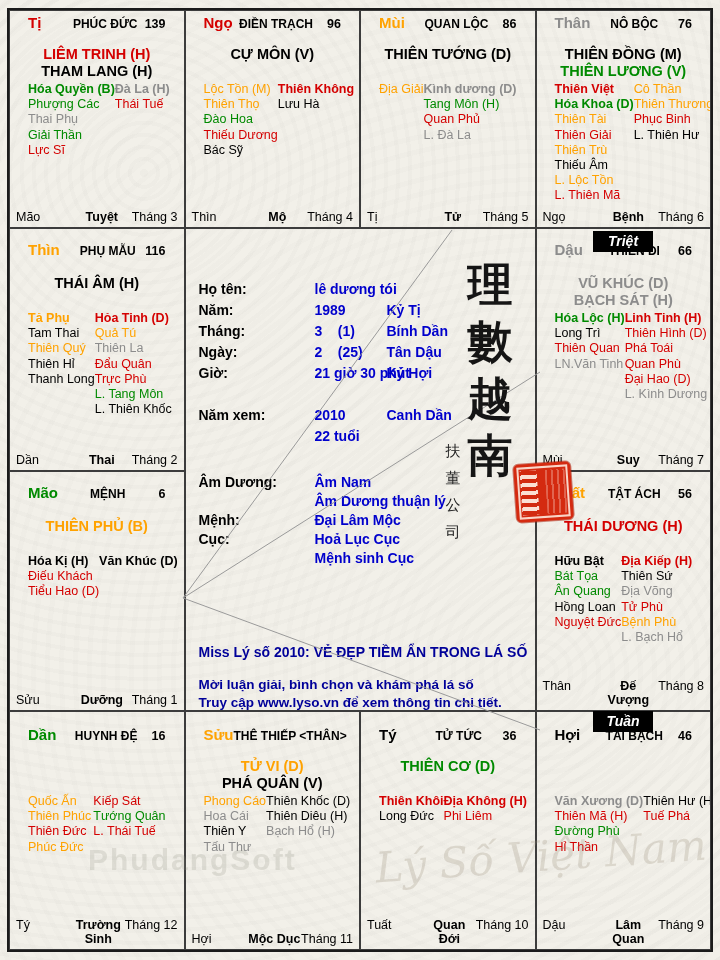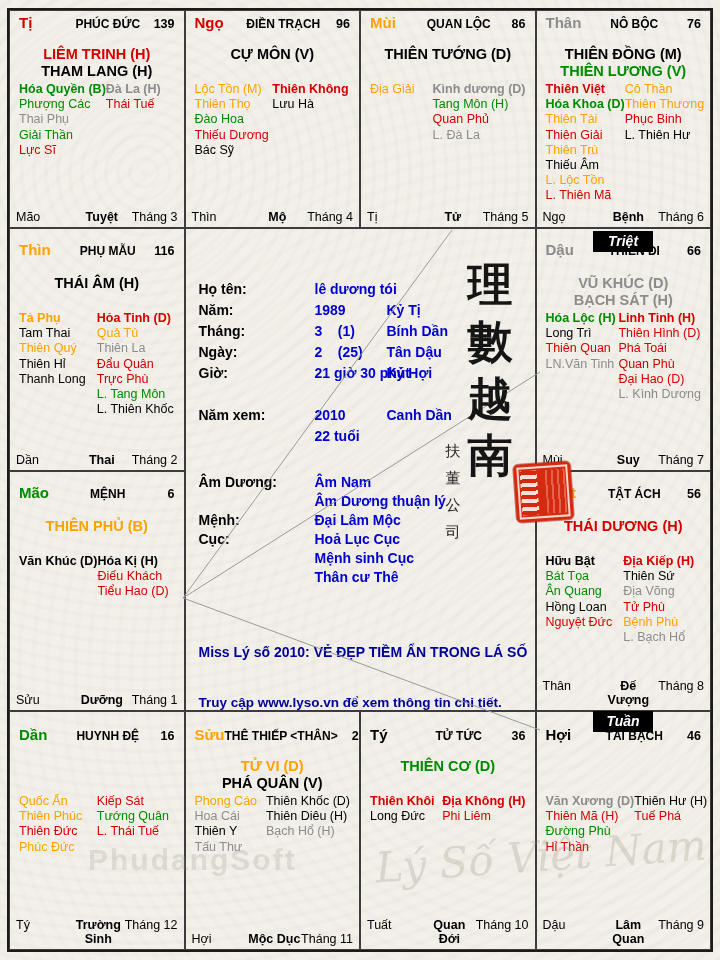--- a/index.html
+++ b/index.html
@@ -23,21 +23,21 @@
     display:grid;width:100%;height:100%;
     grid-template-columns:repeat(4,1fr);
     grid-template-rows:218px 243px 240px auto;
     grid-template-areas:
       "ti   ngo mui than"
       "thin ctr ctr  dau"
       "mao  ctr ctr  tuat"
       "dan  suu ty   hoi";
   }
   .palace{border:1px solid #3c3c3c;position:relative;box-sizing:border-box;
-          padding:3px 9px 2px;overflow:hidden;}
+          padding:3px 18px 2px;overflow:hidden;}
   .a-ti{grid-area:ti}.a-ngo{grid-area:ngo}.a-mui{grid-area:mui}.a-than{grid-area:than}
   .a-thin{grid-area:thin}.a-dau{grid-area:dau}.a-mao{grid-area:mao}.a-tuat{grid-area:tuat}
   .a-dan{grid-area:dan}.a-suu{grid-area:suu}.a-ty{grid-area:ty}.a-hoi{grid-area:hoi}
   .center{grid-area:ctr;border:1px solid #3c3c3c;position:relative;box-sizing:border-box;padding-left:27px;}
 
   .r2,.r3{padding-top:12px}
   .r4{padding-top:14px}
   .p-head{display:flex;align-items:baseline;height:20px;}
   .p-branch{font-weight:bold;font-size:15px;width:50px;}
   .p-title{flex:1;text-align:center;font-weight:bold;font-size:12px;white-space:nowrap;}
@@ -289,26 +289,26 @@
         <div class="p-head">
           <span class="p-branch c-green">Mão</span>
           <span class="p-title">MỆNH</span>
           <span class="p-num">6</span>
         </div>
         <div class="p-stars">
           <div class="c-orange">THIÊN PHỦ (B)</div>
         </div>
         <div class="p-cols">
           <div class="p-col">
-            <div class="c-black bold">Văn Khúc (D)</div>
-          </div>
-          <div class="p-col">
             <div class="c-black bold">Hóa Kị (H)</div>
             <div class="c-red">Điếu Khách</div>
             <div class="c-red">Tiểu Hao (D)</div>
+          </div>
+          <div class="p-col">
+            <div class="c-black bold">Văn Khúc (D)</div>
           </div>
         </div>
         <div class="p-foot">
           <span class="f-l">Sửu</span>
           <span class="f-c">Dưỡng</span>
           <span class="f-r">Tháng 1</span>
         </div>
       </section>
     <section class="palace r3 a-tuat">
         <div class="p-head">
@@ -505,26 +505,23 @@
             <span class="val">Đại Lâm Mộc</span>
           </div>
           <div class="irow">
             <span class="lbl">Cục:</span>
             <span class="val">Hoả Lục Cục</span>
           </div>
           <div class="irow">
             <span class="lbl"></span>
             <span class="val">Mệnh sinh Cục</span>
           </div>
-          <div class="irow">
-            <span class="lbl"></span>
-            <span class="val">Thân cư Thê</span>
-          </div>
         </div>
       <div class="promo promo1">Miss Lý số 2010: VẺ ĐẸP TIỀM ẨN TRONG LÁ SỐ</div>
+      <div class="promo promo2">Mời luận giải, bình chọn và khám phá lá số</div>
       <div class="promo promo3">Truy cập www.lyso.vn để xem thông tin chi tiết.</div>
     </div>
   </div>
 
   <svg class="lines" width="702" height="940" viewBox="0 0 702 940">
     <line x1="174" y1="588" x2="443" y2="220" stroke="#9a9a9a" stroke-width="1"></line>
     <line x1="174" y1="588" x2="531" y2="362" stroke="#9a9a9a" stroke-width="1"></line>
     <line x1="174" y1="588" x2="531" y2="720" stroke="#9a9a9a" stroke-width="1"></line>
   </svg>
 

